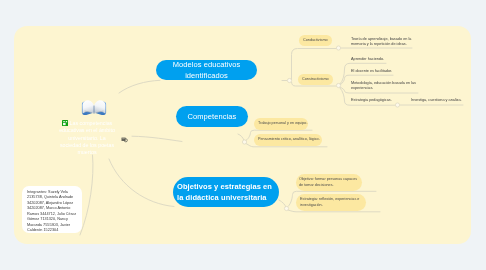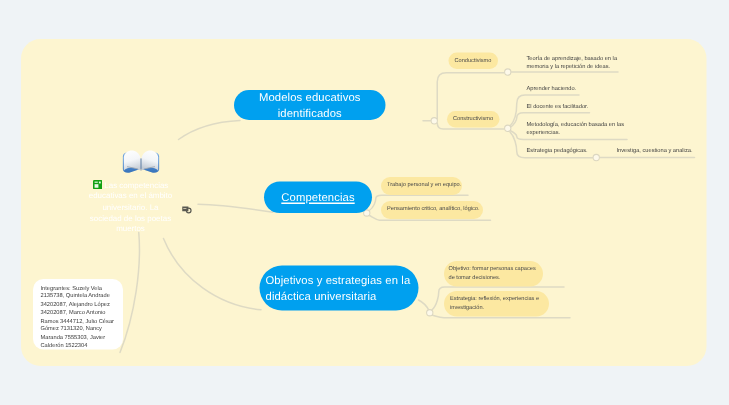--- a/index.html
+++ b/index.html
@@ -69,25 +69,25 @@
     <circle cx="397.5" cy="105" r="2.1"></circle>
     <circle cx="244.5" cy="142" r="2.1"></circle>
     <circle cx="286.5" cy="208.5" r="2.1"></circle>
   </g>
 </svg>
 
 <div class="pill" style="left:156px;top:60px;width:101px;height:20px;">
   <span>Modelos educativos identificados</span>
 </div>
 
-<div class="pill" style="left:176px;top:121px;width:72px;height:21px;text-decoration:underline;">
+<div class="pill" style="left:176px;top:106px;width:72px;height:21px;">
   <span>Competencias</span>
 </div>
 
-<div class="pill" style="left:173px;top:177px;width:106px;height:30px;padding:0 4px;box-sizing:border-box;text-align:left;justify-content:flex-start;">
+<div class="pill" style="left:173px;top:177px;width:106px;height:30px;padding:0 4px;box-sizing:border-box;text-align:left;justify-content:flex-start;font-weight:bold;">
   <span>Objetivos y estrategias en la didáctica universitaria</span>
 </div>
 
 <div class="ynode" style="left:299px;top:35px;width:33px;height:11px;">
   <span>Conductivismo</span>
 </div>
 <div class="ynode" style="left:298px;top:74px;width:35px;height:11px;">
   <span>Constructivismo</span>
 </div>
 

